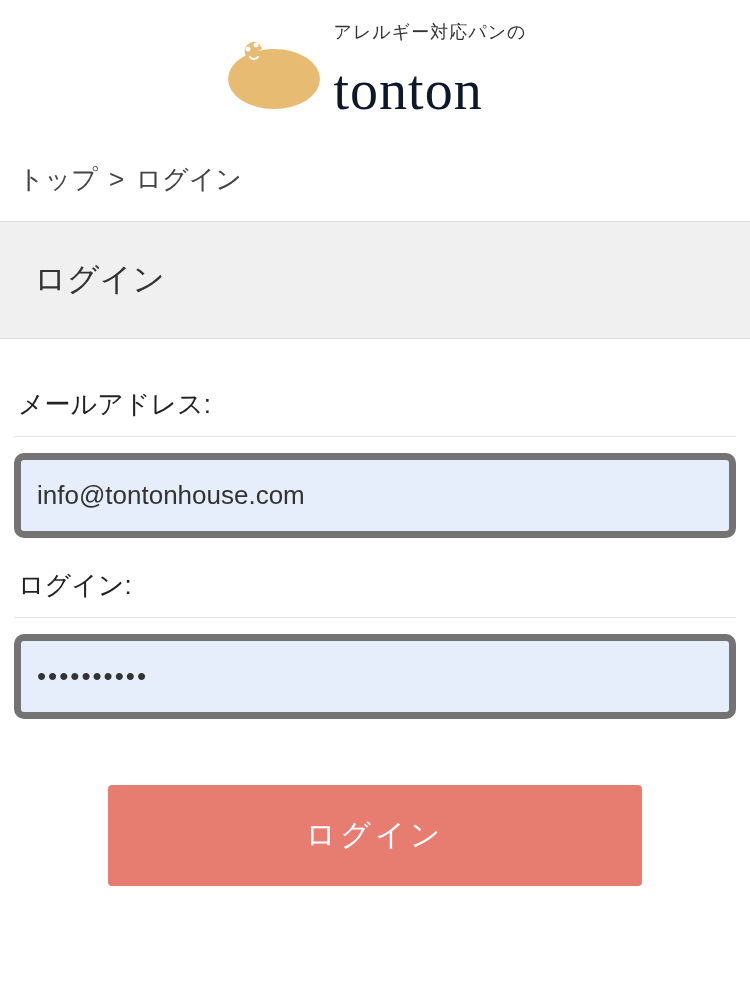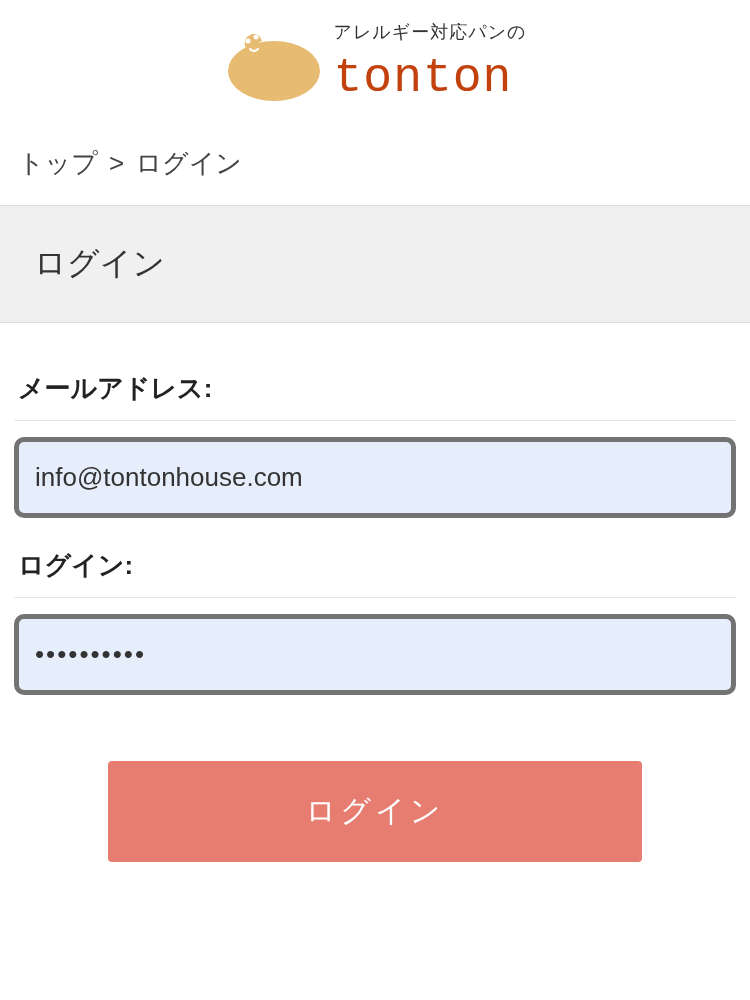--- a/index.html
+++ b/index.html
@@ -32,28 +32,28 @@
     .logo-text-wrap {
       display: flex;
       flex-direction: column;
       align-items: flex-start;
     }
     .logo-tagline {
       font-size: 18px;
       color: #333;
       font-weight: 500;
       letter-spacing: 1px;
-      margin-bottom: 10px;
+      margin-bottom: 18px;
     }
     .logo-brand {
-      font-size: 48px;
-      color: #c2410c;
+      font-size: 56px;
+      color: #0f172a;
       font-weight: 400;
       letter-spacing: 1px;
-      font-family: Liberation Mono, monospace;
+      font-family: Liberation Serif, serif;
       line-height: 1;
     }
     .breadcrumb {
       padding: 14px 18px 24px 18px;
       font-size: 26px;
       color: #444;
     }
     .breadcrumb .sep {
       margin: 0 4px;
     }
@@ -66,33 +66,33 @@
     .section-header h1 {
       font-size: 32px;
       font-weight: 500;
       color: #333;
     }
     .form {
       padding: 48px 14px 0 14px;
     }
     .field-label {
       font-size: 26px;
-      font-weight: 700;
+      font-weight: 400;
       color: #222;
       padding: 0 4px 14px 4px;
     }
     .label-divider {
       border: none;
       border-top: 1px solid #e5e5e5;
       margin: 0 0 16px 0;
     }
     .field-input {
       width: 100%;
       background: #e7eefb;
-      border: 5px solid #737373;
+      border: 7px solid #737373;
       border-radius: 10px;
       font-size: 26px;
       padding: 20px 16px;
       color: #333;
       margin-bottom: 30px;
     }
     .password-dots {
       font-size: 26px;
       letter-spacing: 2px;
     }

